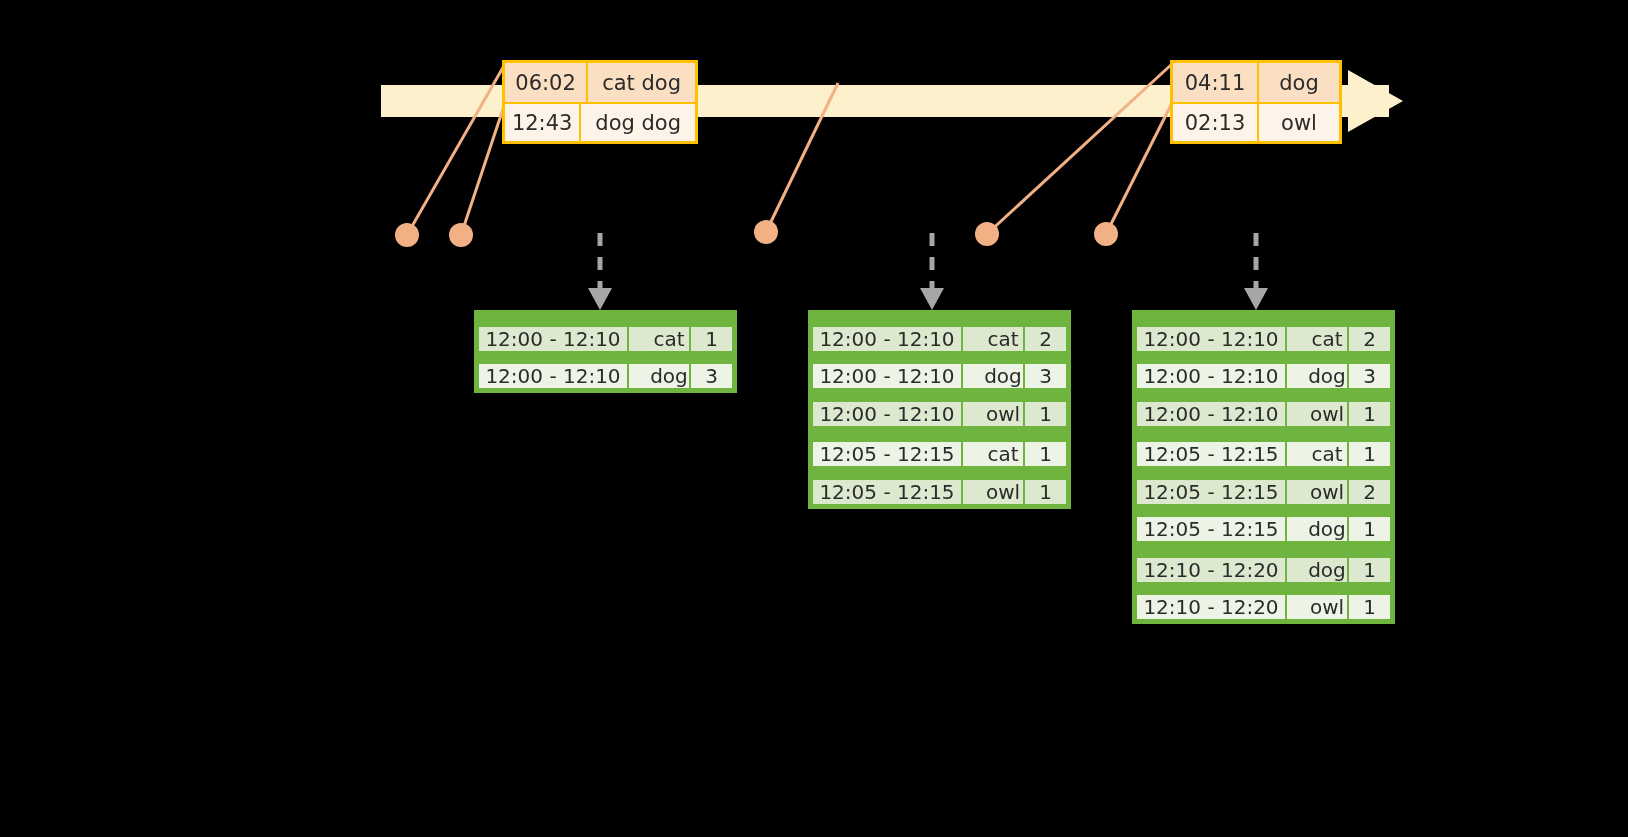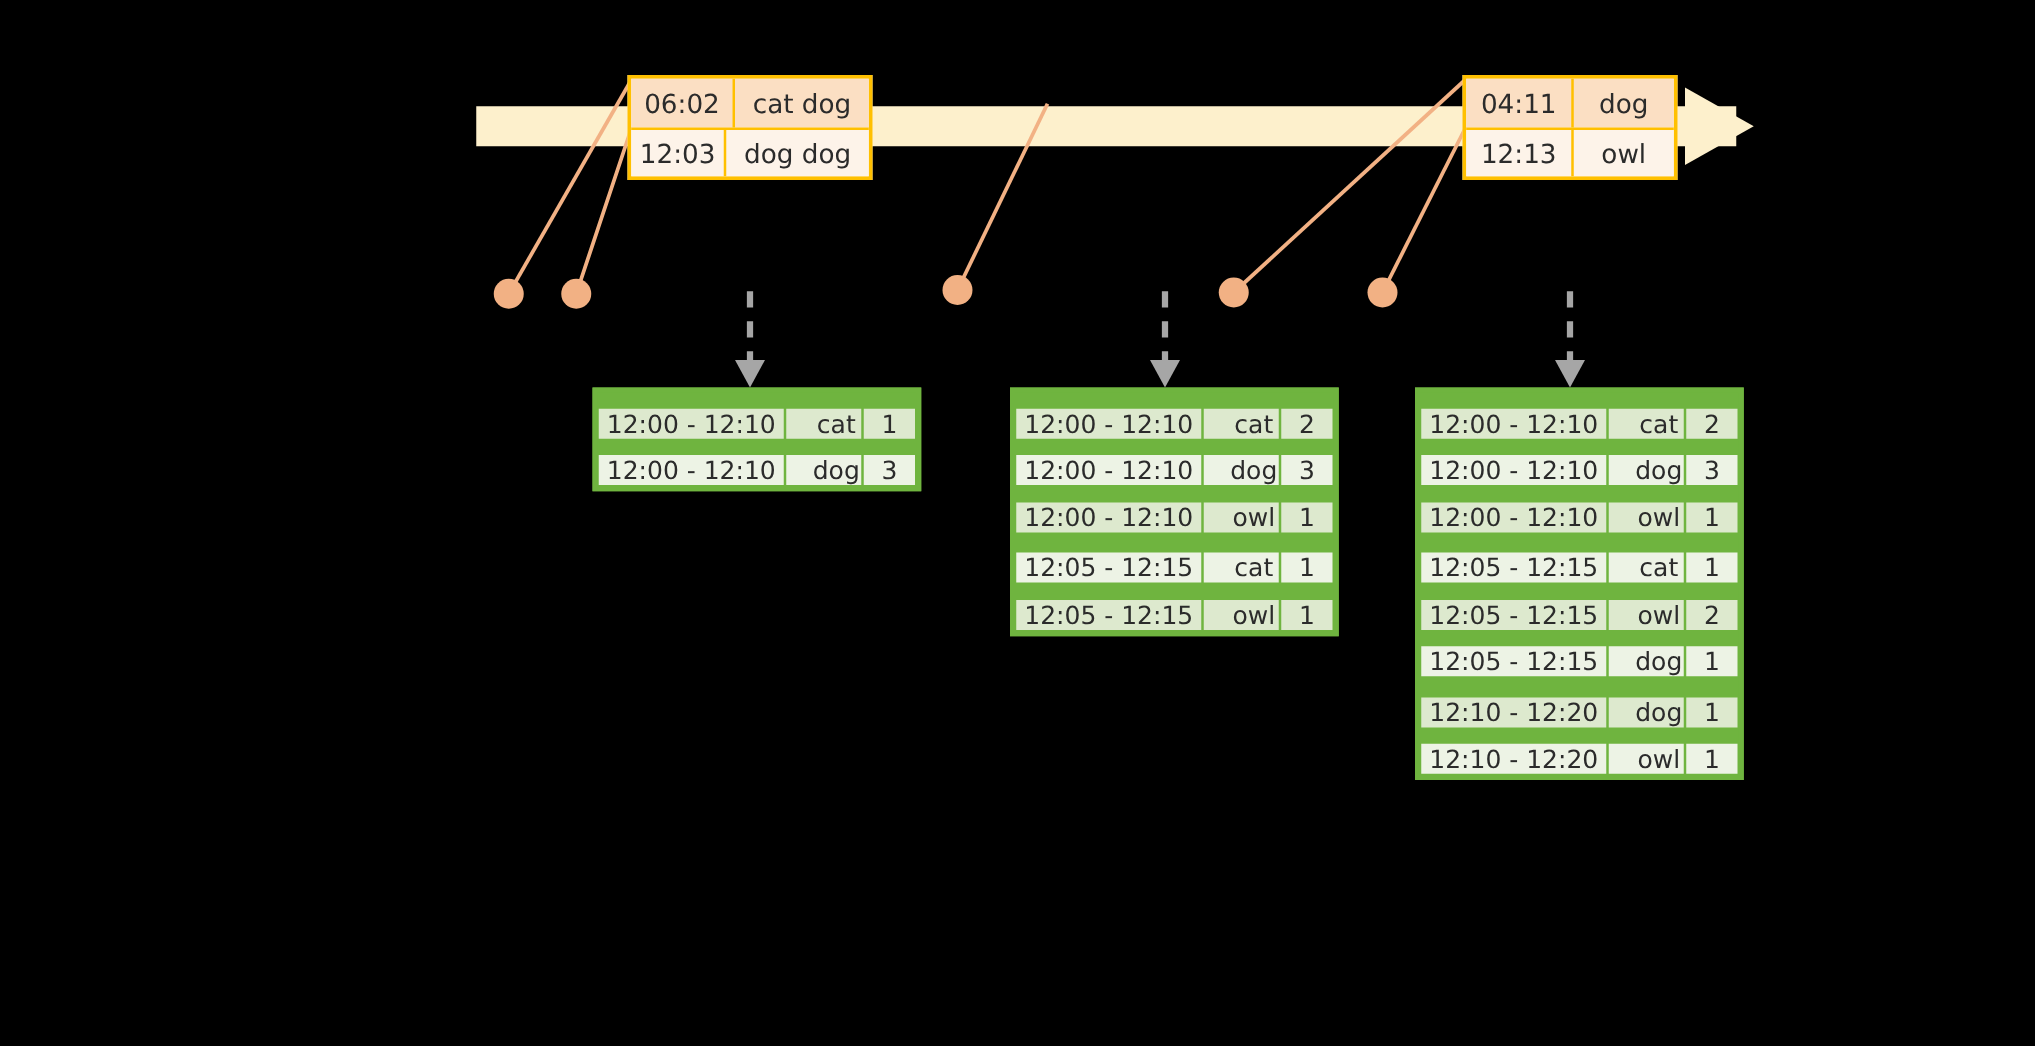--- a/index.html
+++ b/index.html
@@ -127,33 +127,33 @@
   <div class="dot" style="left:754px;  top:220px;"></div>
   <div class="dot" style="left:975px;  top:222px;"></div>
   <div class="dot" style="left:1094px; top:222px;"></div>
 
   <div class="event-box" style="left:502px; top:60px; width:196px;">
     <div class="event-row shade">
       <div class="ev-time">06:02</div>
       <div class="ev-val">cat dog</div>
     </div>
     <div class="event-row">
-      <div class="ev-time">12:03</div>
+      <div class="ev-time">12:43</div>
       <div class="ev-val">dog dog</div>
     </div>
   </div>
 
 
   <div class="event-box" style="left:1170px; top:60px; width:172px;">
     <div class="event-row shade">
       <div class="ev-time">04:11</div>
       <div class="ev-val">dog</div>
     </div>
     <div class="event-row">
-      <div class="ev-time">12:13</div>
+      <div class="ev-time">02:13</div>
       <div class="ev-val">owl</div>
     </div>
   </div>
 
   <div class="result-table" style="left:474px; top:310px;">
     <div class="res-row shade">
       <div class="res-cell c-window">12:00 - 12:10</div>
       <div class="res-cell c-key">cat</div>
       <div class="res-cell c-count">1</div>
     </div>

